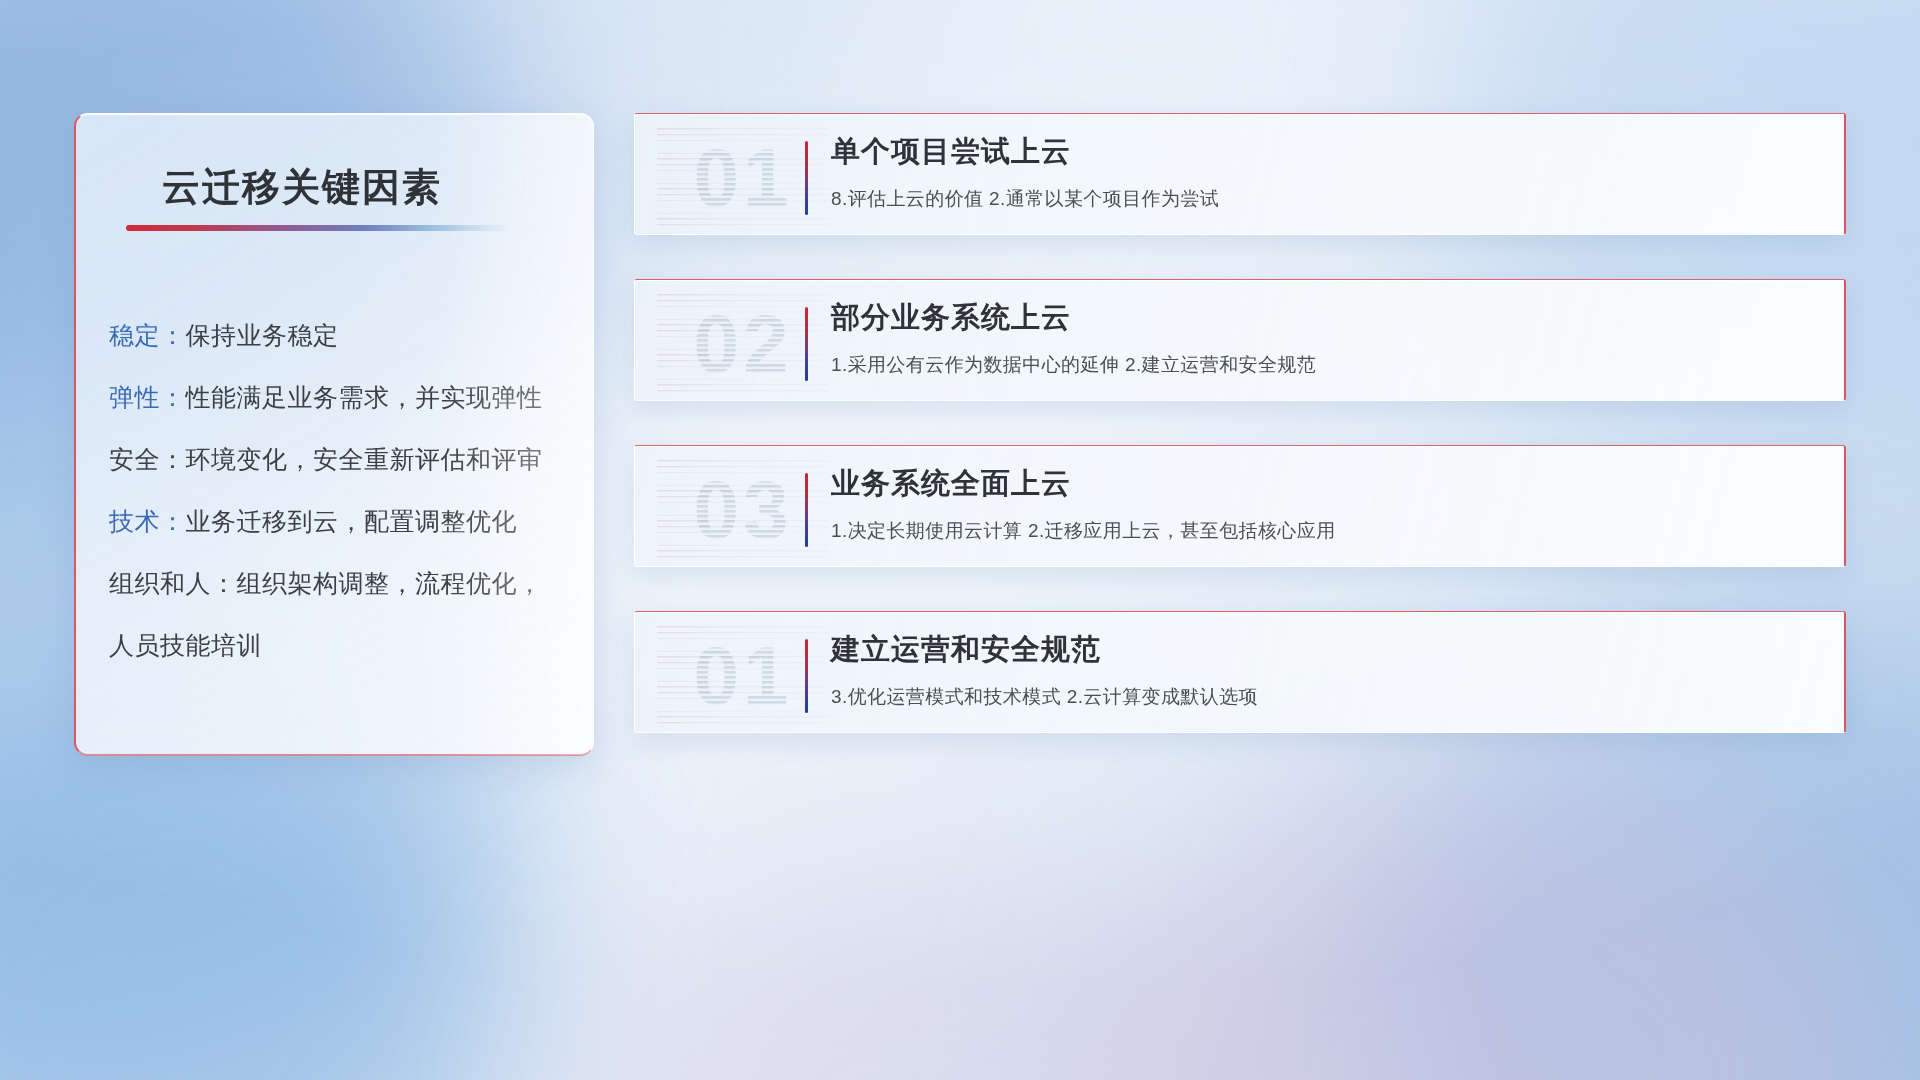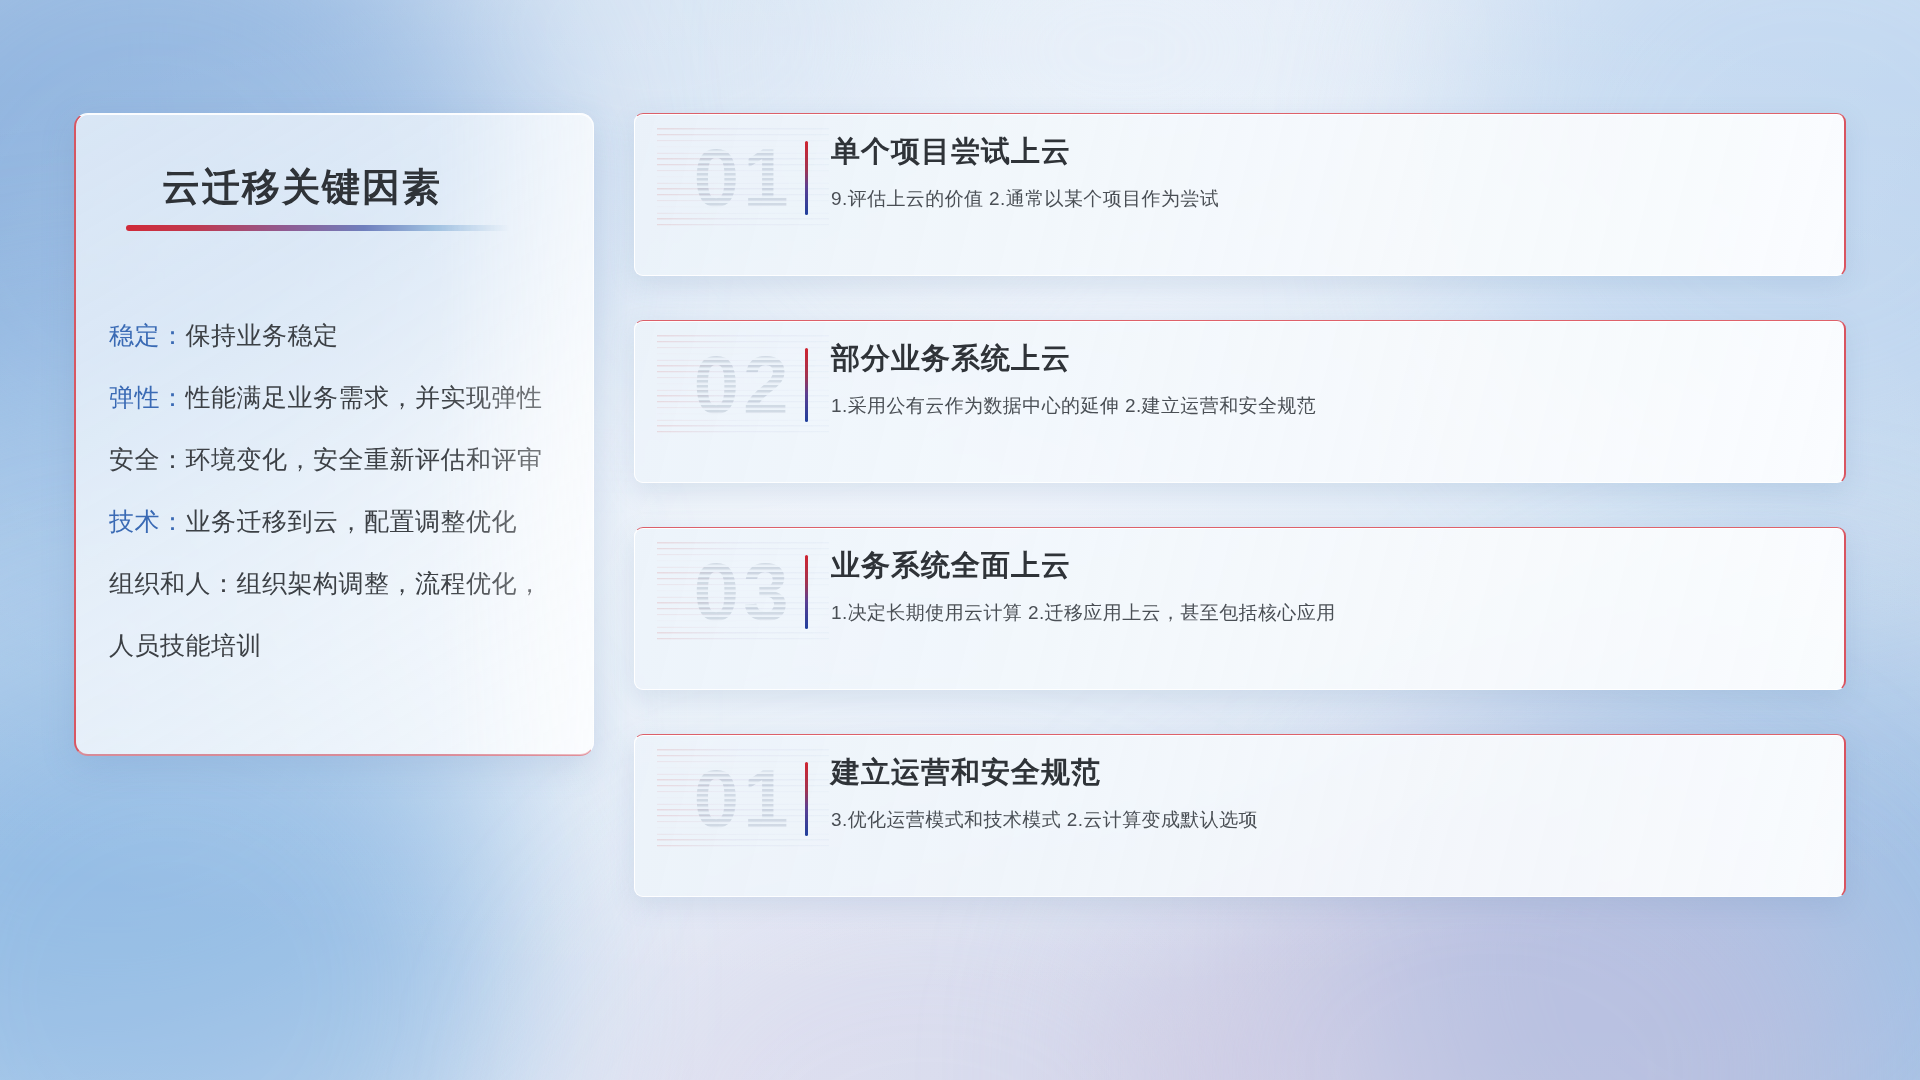--- a/index.html
+++ b/index.html
@@ -75,22 +75,22 @@
   .factor-row {
     font-size:25px; line-height:62px; color:#3c4045;
     white-space:nowrap; letter-spacing:.5px;
   }
   .factor-label { font-weight:400; }
   .factor-label.accent { color:#3a6ab4; }
 
   
   #steps { position:absolute; left:634px; top:113px; width:1212px; }
   .step-card {
-    position:relative; height:163px; margin-bottom:44px;
-    border-radius:9px;
+    position:relative; height:122px; margin-bottom:44px;
+    border-radius:3px;
     background:linear-gradient(104deg,
         rgba(236,243,250,.88) 0%,
         rgba(243,248,252,.84) 34%,
         rgba(249,251,253,.90) 68%,
         rgba(253,254,255,.95) 100%);
     border:1px solid rgba(255,255,255,.9);
     border-top:1.5px solid rgba(214,58,70,.80);
     border-right:2px solid rgba(214,58,70,.85);
     box-shadow:0 8px 26px rgba(95,130,175,.16), inset 0 1px 0 rgba(255,255,255,.92);
     backdrop-filter:blur(3px);
@@ -164,21 +164,21 @@
       <div class="factor-row"><span class="factor-label"></span><span class="factor-text">人员技能培训</span></div>
     </div>
 </section>
 
 <section id="steps">
     <article class="step-card">
       <div class="step-num">01</div>
       <div class="step-bar"></div>
       <div class="step-body">
         <div class="step-title">单个项目尝试上云</div>
-        <div class="step-sub">9.评估上云的价值   2.通常以某个项目作为尝试</div>
+        <div class="step-sub">8.评估上云的价值   2.通常以某个项目作为尝试</div>
       </div>
     </article>
     <article class="step-card">
       <div class="step-num">02</div>
       <div class="step-bar"></div>
       <div class="step-body">
         <div class="step-title">部分业务系统上云</div>
         <div class="step-sub">1.采用公有云作为数据中心的延伸   2.建立运营和安全规范</div>
       </div>
     </article>

